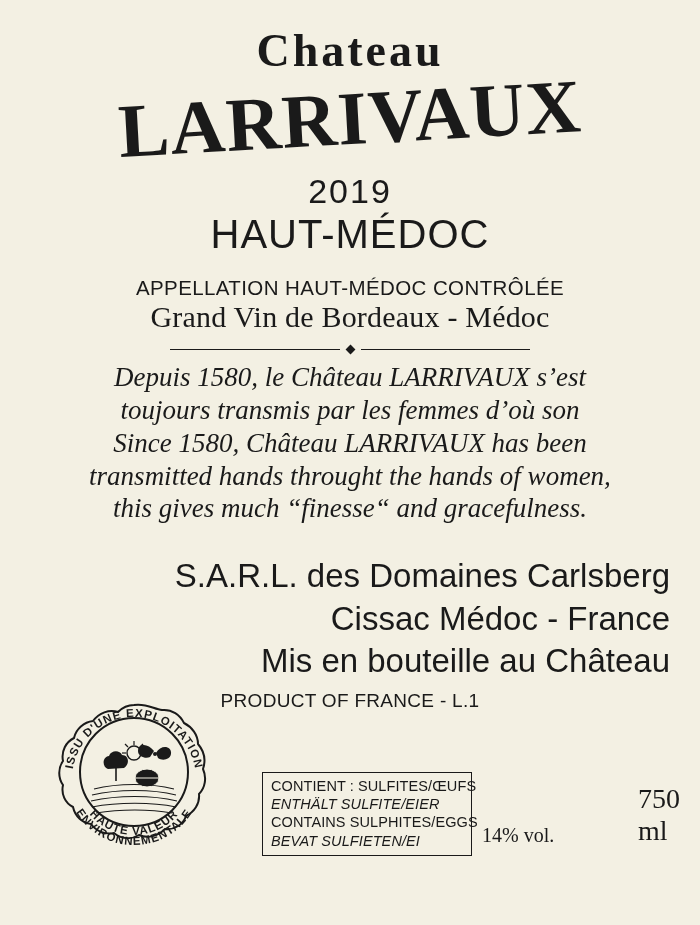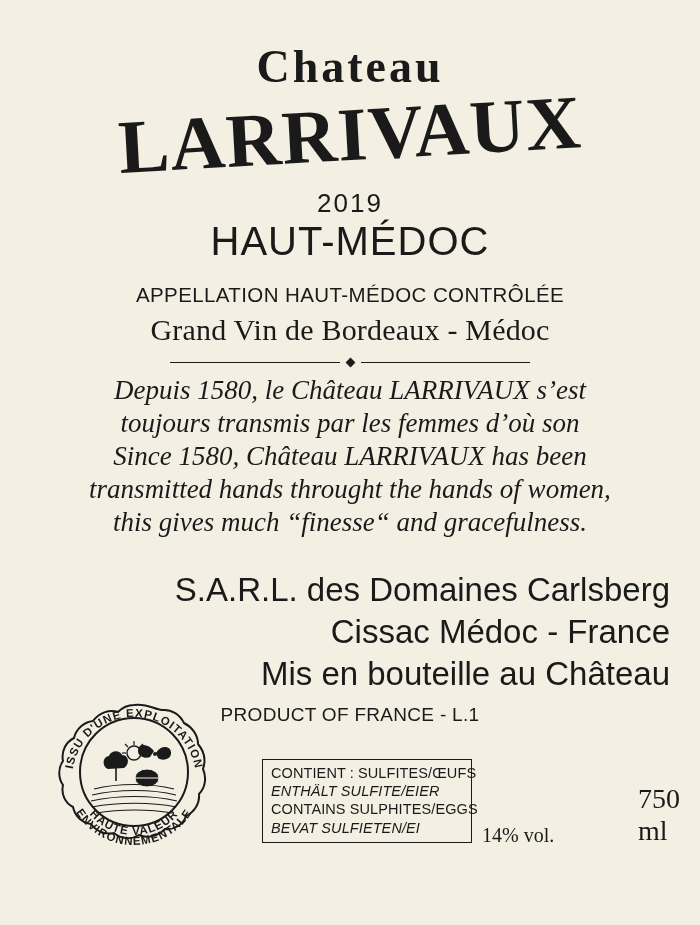--- a/index.html
+++ b/index.html
@@ -24,21 +24,21 @@
   }
 
   
   .chateau {
     text-align: center;
     font-family: "Liberation Serif", serif;
     font-weight: bold;
     font-size: 46px;
     letter-spacing: 3px;
     line-height: 1;
-    margin-top: 26px;
+    margin-top: 10px;
   }
   .estate-wrap {
     position: relative;
     height: 92px;
     margin-top: 6px;
   }
   .estate {
     position: absolute;
     left: 0;
     right: 0;
@@ -47,21 +47,21 @@
     font-family: "Liberation Serif", serif;
     font-weight: bold;
     font-size: 76px;
     letter-spacing: 1px;
     line-height: 1;
     transform: rotate(-3.2deg);
   }
   .vintage {
     text-align: center;
     font-family: "Liberation Sans", sans-serif;
-    font-size: 26px;
+    font-size: 34px;
     letter-spacing: 2px;
     margin-top: 2px;
     line-height: 1.05;
   }
   .appellation-main {
     text-align: center;
     font-family: "Liberation Sans", sans-serif;
     font-size: 40px;
     letter-spacing: 1px;
     margin-top: 2px;
@@ -71,21 +71,20 @@
     text-align: center;
     font-family: "Liberation Sans", sans-serif;
     font-size: 20.5px;
     letter-spacing: 0.4px;
     margin-top: 20px;
   }
   .grandvin {
     text-align: center;
     font-family: "Liberation Serif", serif;
     font-size: 30px;
-    margin-top: 6px;
     letter-spacing: 0.2px;
   }
 
   
   .divider {
     display: flex;
     align-items: center;
     justify-content: center;
     margin: 12px auto 8px auto;
     width: 360px;
@@ -147,21 +146,21 @@
     top: 0;
     width: 168px;
     height: 150px;
   }
   .hve svg { display: block; }
 
   
   .sulfites {
     position: absolute;
     left: 232px;
-    bottom: 24px;
+    bottom: 11px;
     border: 1.5px solid #1a1a1a;
     padding: 4px 8px 5px 8px;
     width: 192px;
   }
   .sulfites div {
     font-family: "Liberation Sans", sans-serif;
     font-size: 14.5px;
     line-height: 1.26;
     letter-spacing: 0.1px;
     white-space: nowrap;

